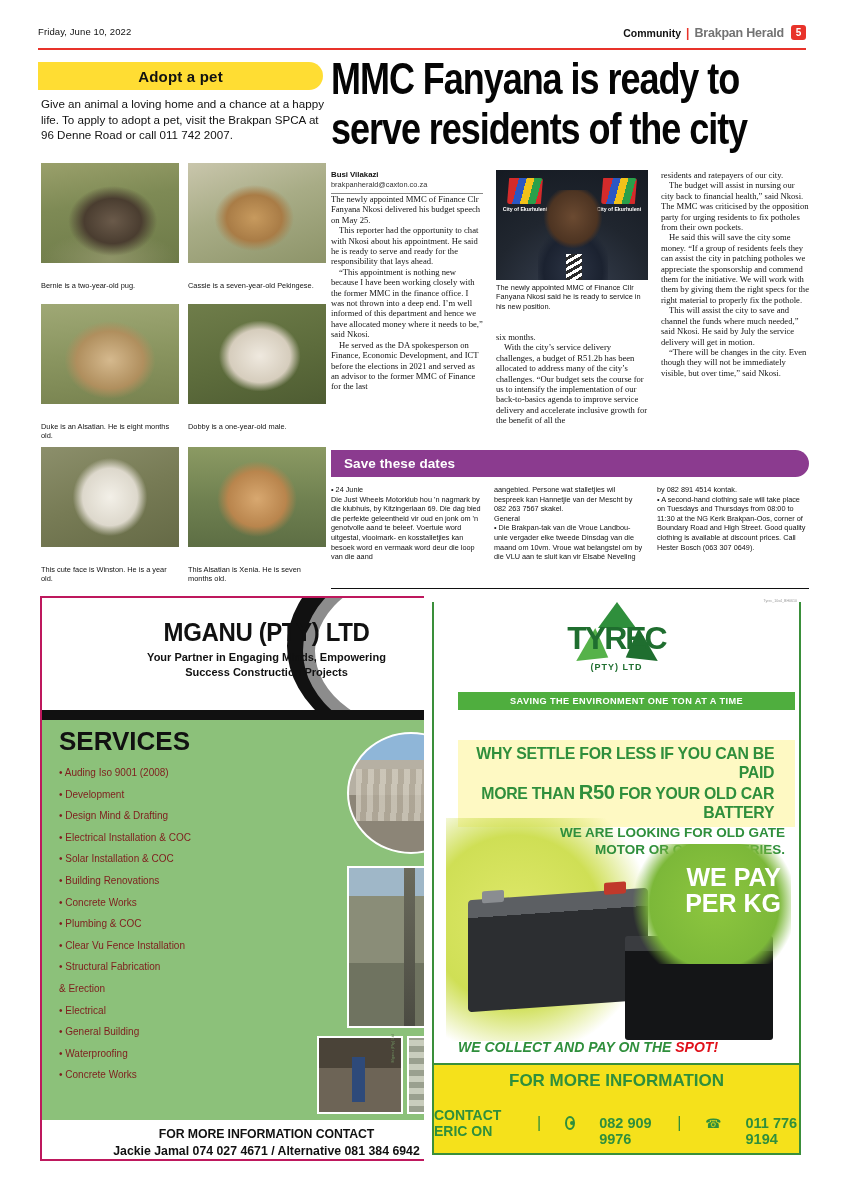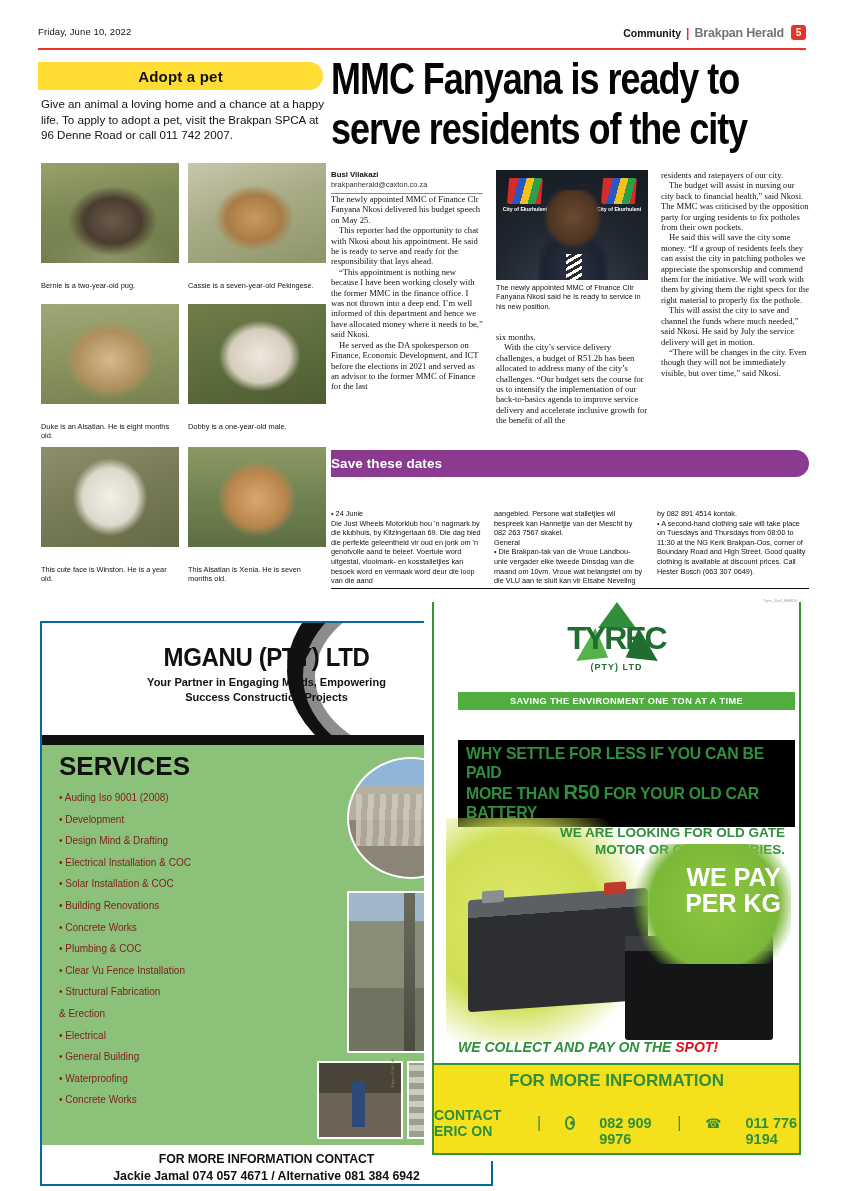--- a/index.html
+++ b/index.html
@@ -133,30 +133,30 @@
     position:absolute; left:496px; top:283px; width:152px;
     font-size:7.4px; line-height:9.4px; color:#111;
   }
 
   
   .dates-banner {
     position:absolute; left:331px; top:450px; width:478px; height:27px;
     background:#8b3b8f; border-radius:0 14px 14px 0;
     display:flex; align-items:center;
   }
-  .dates-banner span { color:#fff; font-size:13.5px; font-weight:bold; letter-spacing:.1px; }
-  .dates-cols { position:absolute; left:331px; top:485px; width:478px; display:flex; gap:13px;margin-top:24px; }
+  .dates-banner span { color:#fff; font-size:13.5px; font-weight:bold; padding-left:13px; letter-spacing:.1px; }
+  .dates-cols { position:absolute; left:331px; top:485px; width:478px; display:flex; gap:13px; }
   .dates-col { width:150px; font-size:7.3px; line-height:9.6px; color:#111; }
   .dates-col p { margin:0; }
   .dates-rule { position:absolute; left:331px; top:588px; width:478px; height:1px; background:#111; }
 
   
   .ad-left {
-    position:absolute; left:40px; top:621px; width:453px; height:565px;
-    border:2px solid #0369a1; background:#fff; overflow:hidden;
+    position:absolute; left:40px; top:596px; width:453px; height:565px;
+    border:2px solid #be185d; background:#fff; overflow:hidden;
   }
   .mganu-top { position:relative; height:112px; background:#fff; overflow:hidden; }
   .mganu-arc {
     position:absolute; right:-96px; top:-62px; width:300px; height:220px;
     border:22px solid #111; border-radius:50%;
   }
   .mganu-arc2 {
     position:absolute; right:-62px; top:-40px; width:250px; height:186px;
     border:12px solid #8c8c8c; border-radius:50%;
   }
@@ -238,21 +238,21 @@
     position:absolute; left:50%; top:66px; transform:translateX(-50%);
     font-size:9px; font-weight:bold; color:#1f6e2f; letter-spacing:1px;
   }
   .tyrec-strap {
     position:absolute; left:34px; right:14px; top:96px; height:18px;
     background:#4fae3e; display:flex; align-items:center; justify-content:center;
   }
   .tyrec-strap span{ color:#fff; font-size:9.2px; font-weight:bold; letter-spacing:.4px; }
   .tyrec-yellow1 {
     position:absolute; left:34px; right:14px; top:144px;
-    background:#000000; padding:4px 8px 5px;
+    background:#fef9c3; padding:4px 8px 5px;text-align:right;
   }
   .tyrec-yellow1 div{ color:#2f8f3c; font-size:16.5px; font-weight:bold; line-height:19px; letter-spacing:-.3px; transform:scaleX(.96); transform-origin:left;}
   .tyrec-yellow1 .big{ font-size:21px; }
   .tyrec-mid {
     position:absolute; left:14px; right:14px; top:222px; bottom:120px;
     overflow:hidden;
   }
   .tyrec-greenblob {
     position:absolute; left:8px; top:-10px; width:200px; height:250px;
     background:radial-gradient(circle at 35% 45%, #dfe86b 0%, #cfdf55 45%, rgba(207,223,85,0) 72%);
@@ -464,21 +464,21 @@
         <li>Concrete Works</li>
       </ul>
       <div class="svc-photo1"></div>
       <div class="svc-photo2"></div>
       <div class="svc-photo3"></div>
       <div class="svc-photo4"></div>
       <div class="svc-watermark">Mganu (Pty) Ltd</div>
     </div>
     <div class="mganu-foot">
       <div class="l1">FOR MORE INFORMATION CONTACT</div>
-      <div class="l2">Jackie Jamal 074 057 4671 / Alternative 081 384 6942</div>
+      <div class="l2">Jackie Jamal 074 027 4671 / Alternative 081 384 6942</div>
       <div class="l3">zimbaj1972@gmail.com</div>
     </div>
   </div>
 
   <div class="ad-right">
     <div class="tyrec-frame"></div>
     <div class="tyrec-code">Tyrec_10x4_BH0610</div>
 
     <div class="tyrec-head">
       <div class="tyrec-logo-wrap">

